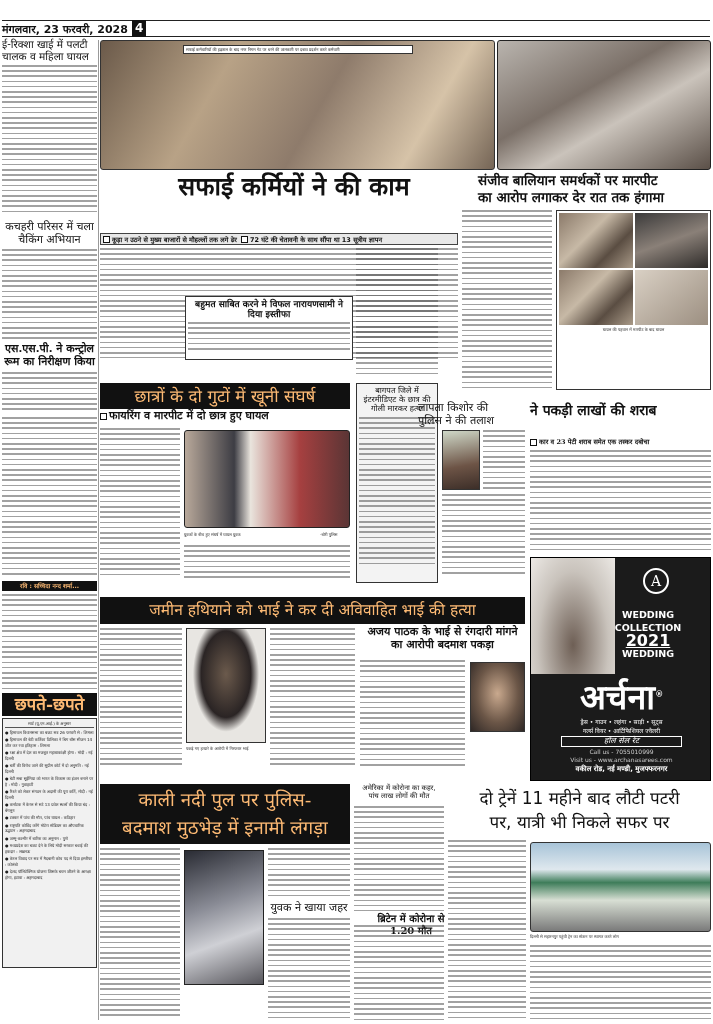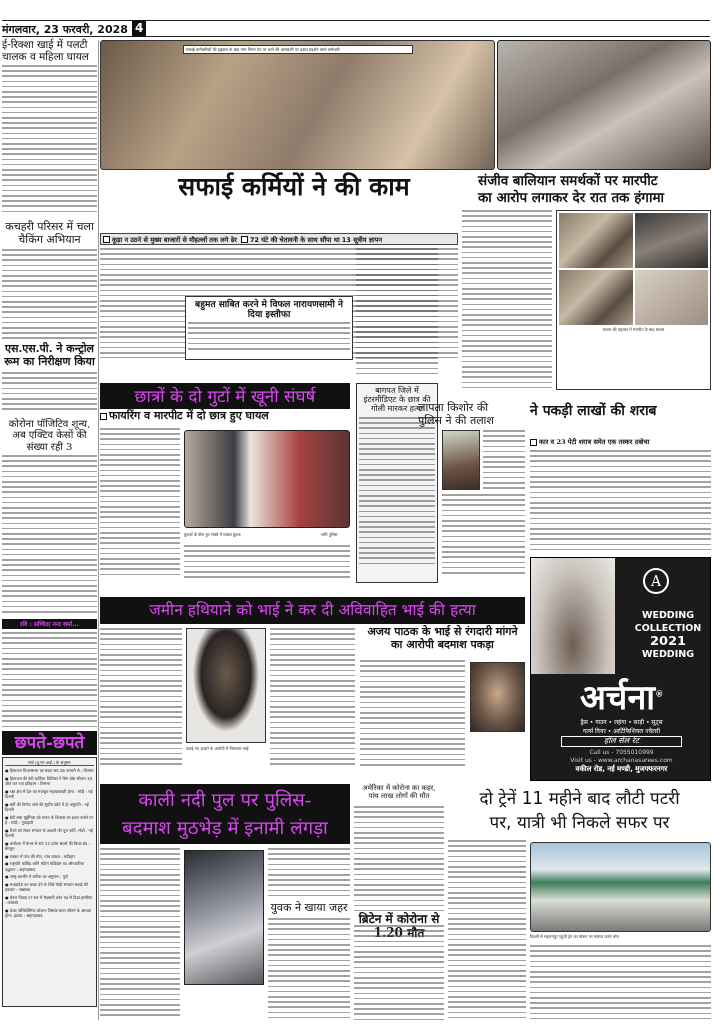--- a/index.html
+++ b/index.html
@@ -8,21 +8,21 @@
   .abs { position: absolute; }
   .masthead { left: 2px; top: 20px; width: 708px; height: 17px; border: 1px solid #222; border-left: none; border-right: none; display: flex; align-items: center; justify-content: space-between; }
   .masthead .left { font-family: "DejaVu Serif", serif; font-size: 11px; font-weight: bold; padding-left: 2px; }
   .masthead .right { display: flex; align-items: center; font-size: 11px; font-weight: bold; }
   .pagenum { background: #111; color: #fff; padding: 0 3px; margin-left: 4px; font-size: 12px; font-weight: bold; line-height: 17px; }
   .txt { font-size: 3.6px; line-height: 5.2px; color: #333; text-align: justify; overflow: hidden; }
   .lines { background: repeating-linear-gradient(to bottom, #555 0 1.6px, transparent 1.6px 5.2px); opacity: .55; }
   .col-head { font-family: "DejaVu Serif", serif; font-weight: bold; text-align: center; line-height: 1.15; }
   .photo { background: linear-gradient(135deg, #8b7a6a, #c7b9a6 40%, #5a4d42 70%, #a99a88); border: 1px solid #333; }
   .photo-dark { background: linear-gradient(160deg, #3b3a3a, #8a8078 50%, #2e2b29); border: 1px solid #222; }
-  .black-band { background: #111; color: #d946ef; font-weight: bold; }
+  .black-band { background: #111; color: #fdba74; font-weight: bold; }
   .caption { font-size: 4px; color: #222; }
   .boxed { border: 1px solid #333; }
   .sub-strip { background: #e8e8e8; border: 1px solid #444; font-size: 8px; font-weight: bold; display: flex; align-items: center; gap: 4px; padding-left: 2px; }
   .sq { display: inline-block; width: 7px; height: 7px; border: 1px solid #111; background: #fff; vertical-align: middle; margin-right: 2px; }
   .ad { background: #1b1b1b; color: #fff; }
   .bullet { font-size: 4px; line-height: 5.5px; color: #222; }
 </style>
 </head>
 <body>
 
@@ -33,21 +33,20 @@
   </span>
 </div>
 
 <div class="abs" style="left:2px; top:38px; width:95px; height:985px;">
   <div class="col-head" style="font-size:10.5px; text-align:left; font-weight:normal;">ई-रिक्शा खाई में पलटी चालक व महिला घायल</div>
   <div class="txt lines" style="height:150px; margin-top:3px;"></div>
   <div class="col-head" style="font-size:11px; margin-top:6px; font-weight:normal;">कचहरी परिसर में चला चैकिंग अभियान</div>
   <div class="txt lines" style="height:90px; margin-top:3px;"></div>
   <div class="col-head" style="font-size:11px; margin-top:4px;">एस.एस.पी. ने कन्ट्रोल रूम का निरीक्षण किया</div>
   <div class="txt lines" style="height:42px; margin-top:3px;"></div>
-  <div class="col-head" style="font-size:10px; margin-top:4px; font-weight:normal;">कोरोना पॉजिटिव शून्य, अब एक्टिव केसों की संख्या रही 3</div>
   <div class="txt lines" style="height:160px; margin-top:3px;"></div>
   <div class="black-band" style="font-size:6px; text-align:center; padding:1px 0; margin-top:4px;">रवि : सच्चिदा नन्द शर्मा...</div>
   <div class="txt lines" style="height:95px; margin-top:3px;"></div>
   <div class="black-band col-head" style="font-size:17px; padding:2px 0; margin-top:4px;">छपते-छपते</div>
   <div class="boxed" style="background:#f1f1f1; padding:2px; margin-top:2px; height:250px; overflow:hidden;">
     <div class="bullet" style="text-align:center; border-bottom:1px solid #555; margin-bottom:2px;">सार्ट (यू.एन.आई.) के अनुसार</div>
     <div id="briefs">
         <div class="bullet" style="margin-bottom: 2px;"><span>● </span><span>हिमाचल विधानसभा का बजट सत्र 26 फरवरी से : शिमला</span></div>
         <div class="bullet" style="margin-bottom: 2px;"><span>● </span><span>हिमाचल की बेटी कर्तिका ठिलिका ने बिग बॉस सीजन 14 जीत कर रचा इतिहास : शिमला</span></div>
         <div class="bullet" style="margin-bottom: 2px;"><span>● </span><span>रक्षा क्षेत्र में देश का मजबूत महत्वाकांक्षी होगा : मोदी : नई दिल्ली</span></div>
@@ -121,24 +120,24 @@
   <div>ने पकड़ी लाखों की शराब</div>
 </div>
 <div class="abs col-head" style="left:530px; top:439px; width:181px; font-size:6.5px; text-align:left;">
   <span class="sq"></span><span>कार व 23 पेटी शराब समेत एक तस्कर दबोचा</span>
 </div>
 <div class="abs txt lines" style="left:530px; top:450px; width:181px; height:100px;"></div>
 
 <div class="abs ad" style="left:530px; top:557px; width:181px; height:224px; border:1px solid #000;">
   <div style="position:absolute; left:0; top:0; width:84px; height:116px; background:radial-gradient(ellipse at 50% 75%,#6e5f55,#c9c3bc 60%,#ece9e5);"></div>
   <div style="position:absolute; left:112px; top:10px; width:26px; height:26px; border:2px solid #fff; border-radius:50%; text-align:center; line-height:22px; font-size:14px; font-family:'DejaVu Serif',serif;">A</div>
-  <div style="position:absolute; left:92px; top:50px; width:90px; text-align:center; font-weight:bold; font-size:9.5px; line-height:13px;">
+  <div style="position:absolute; left:72px; top:50px; width:90px; text-align:center; font-weight:bold; font-size:9.5px; line-height:13px;">
     <div>WEDDING</div>
     <div>COLLECTION</div>
-    <div style="font-size:13px;">2021</div>
+    <div style="font-size:16px;text-decoration:underline;">2021</div>
     <div>WEDDING</div>
   </div>
   <div style="position:absolute; left:0; top:118px; width:181px; text-align:center; font-size:34px; font-weight:bold; line-height:38px;">
     <span>अर्चना</span><sup style="font-size:8px;">®</sup>
   </div>
   <div style="position:absolute; left:0; top:160px; width:181px; text-align:center; font-size:6px; line-height:8.5px;">
     <div>ड्रैस • गाउन • लहंगा • साड़ी • सूट्स</div>
     <div>गर्ल्स वियर • आर्टिफिशियल ज्वैलरी</div>
     <div style="border:1px solid #fff; margin:1px 30px; font-style:italic; font-size:8px;">हॉल सेल रेट</div>
     <div style="color:#ccc;">Call us - 7055010999</div>
@@ -165,21 +164,21 @@
 <div class="abs photo-dark" style="left:184px; top:850px; width:80px; height:135px; background:linear-gradient(160deg,#2a2c34,#8a8c96 40%,#cfd0d5 65%,#56555b);"></div>
 <div class="abs txt lines" style="left:268px; top:848px; width:82px; height:50px;"></div>
 <div class="abs col-head" style="left:268px; top:902px; width:82px; font-size:11px; font-weight:normal;text-align:center;">युवक ने खाया जहर</div>
 <div class="abs txt lines" style="left:268px; top:918px; width:82px; height:100px;"></div>
 
 <div class="abs col-head" style="left:354px; top:784px; width:90px; font-size:7px; font-weight:normal;">
   <div>अमेरिका में कोरोना का कहर,</div>
   <div>पांच लाख लोगों की मौत</div>
 </div>
 <div class="abs txt lines" style="left:354px; top:806px; width:90px; height:105px;"></div>
-<div class="abs col-head" style="left:354px; top:913px; width:90px; font-size:12px;">ब्रिटेन में कोरोना से 1.20 मौत</div>
+<div class="abs col-head" style="left:366px; top:913px; width:90px; font-size:10px;">ब्रिटेन में कोरोना से 1.20 मौत</div>
 <div class="abs txt lines" style="left:354px; top:925px; width:90px; height:95px;"></div>
 
 <div class="abs col-head" style="left:448px; top:786px; width:263px; font-size:17px; line-height:24px; text-align:center; font-weight:normal; font-family:'DejaVu Sans',sans-serif;">
   <div>दो ट्रेनें 11 महीने बाद लौटी पटरी</div>
   <div>पर, यात्री भी निकले सफर पर</div>
 </div>
 <div class="abs txt lines" style="left:448px; top:840px; width:78px; height:180px;"></div>
 <div class="abs photo" style="left:530px; top:842px; width:181px; height:90px; border-radius:3px; background:linear-gradient(180deg,#a8c4d8 0%,#dfe8ee 30%,#3e7d5a 45%,#d8dfd4 65%,#7a7a7a 100%);"></div>
 <div class="abs caption" style="left:530px; top:934px; width:181px;">दिल्ली से सहारनपुर पहुंची ट्रेन का स्टेशन पर स्वागत करते लोग</div>
 <div class="abs txt lines" style="left:530px; top:945px; width:181px; height:75px;"></div>

